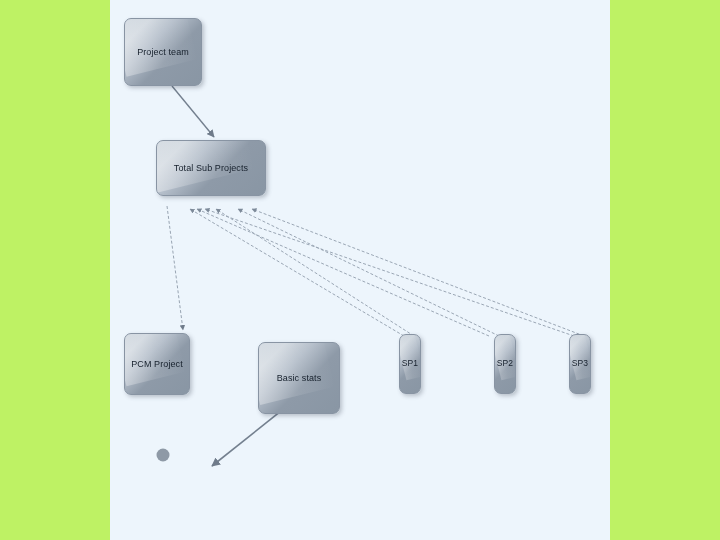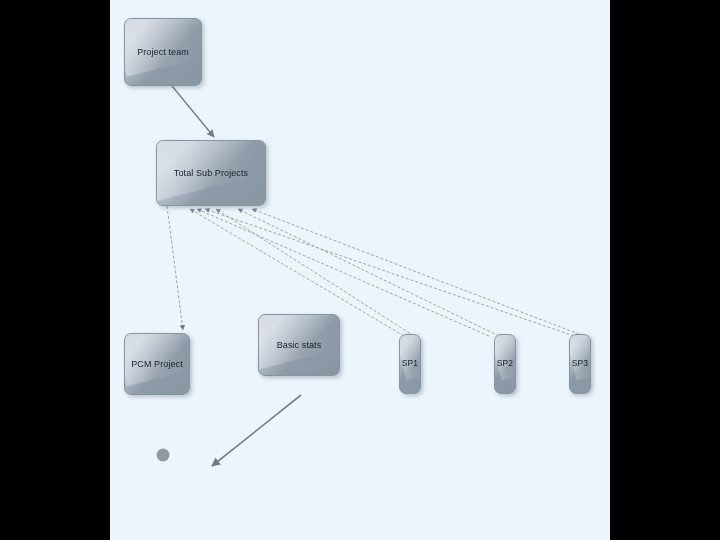--- a/index.html
+++ b/index.html
@@ -11,21 +11,21 @@
   body {
     width: 720px;
     height: 540px;
     overflow: hidden;
     font-family: "Liberation Sans", sans-serif;
   }
   #canvas {
     position: relative;
     width: 720px;
     height: 540px;
-    background: #000000;
+    background: #bef264;
   }
   #slide {
     position: absolute;
     left: 110px;
     top: 0px;
     width: 500px;
     height: 540px;
     background: #edf5fc;
   }
   #edges {
@@ -76,23 +76,23 @@
     padding: 0 3px;
     white-space: nowrap;
   }
   .node.tall .label {
     font-size: 8.5px;
     text-align: right;
   }
 
   
   #node-project-team   { left: 124px; top: 18px;  width: 78px;  height: 68px; }
-  #node-total-sub      { left: 156px; top: 140px; width: 110px; height: 66px; }
+  #node-total-sub      { left: 156px; top: 140px; width: 110px; height: 56px; }
   #node-pcm-project    { left: 124px; top: 333px; width: 66px;  height: 62px; }
-  #node-basic-stats    { left: 258px; top: 314px; width: 82px;  height: 62px; }
+  #node-basic-stats    { left: 258px; top: 342px; width: 82px;  height: 72px; }
   #node-sp1            { left: 399px; top: 334px; width: 22px;  height: 60px; }
   #node-sp2            { left: 484px; top: 334px; width: 22px;  height: 60px; margin-left: 10px; }
   #node-sp3            { left: 569px; top: 334px; width: 22px;  height: 60px; }
   #node-summary-budget { left: 136px; top: 458px; width: 100px; height: 68px; }
 </style>
 </head>
 <body>
 
 <div id="canvas">
 

